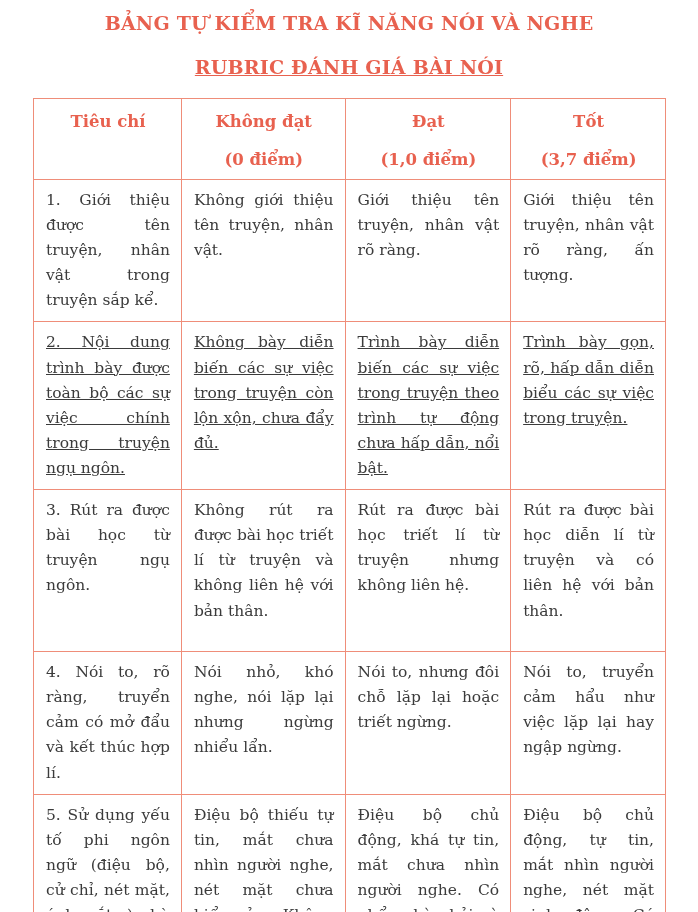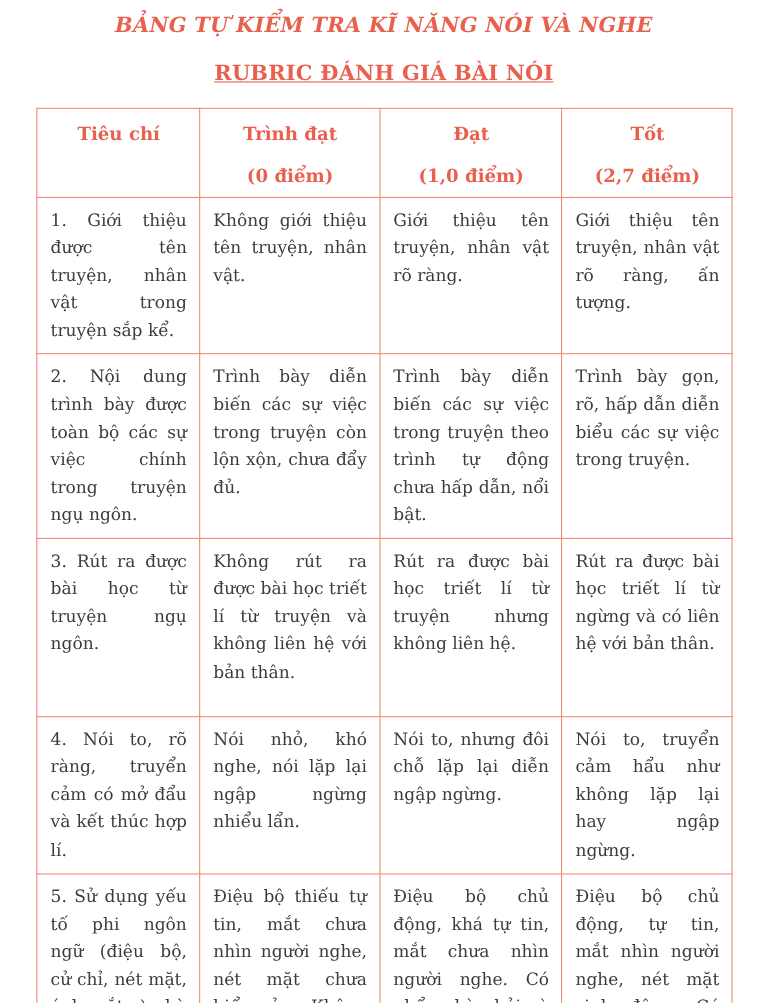--- a/index.html
+++ b/index.html
@@ -15,21 +15,21 @@
     color: #3b3b3b;
   }
   .page-title, .page-subtitle {
     text-align: center;
     font-weight: bold;
     color: #e8614f;
     font-size: 19px;
     letter-spacing: 0.2px;
     margin: 0;
   }
-  .page-title { padding-top: 12px; font-style: italic; }
+  .page-title { padding-top: 12px; }
   .page-subtitle { padding-top: 22px; text-decoration: underline; }
 
   table.rubric {
     border-collapse: collapse;
     table-layout: fixed;
     width: 633px;
     margin: 20px auto 0 33px;
   }
   table.rubric td, table.rubric th {
     border: 1.5px solid #ef8d79;
@@ -48,21 +48,21 @@
     padding-top: 12px;
     line-height: 1.3;
   }
   th .head-sub {
     display: block;
     margin-top: 17px;
     min-height: 21px;
   }
   .hrow   { height: 70px; margin-top: 40px; }
   .row-1  { height: 111px; margin-top: 48px; }
-  .row-2  { height: 135px; }
+  .row-2  { height: 135px; text-decoration: underline; }
   .row-3  { height: 162px; }
   .row-4  { height: 128px; }
   .row-5  { height: 203px; }
 </style>
 </head>
 <body>
 
 <h1 class="page-title">BẢNG TỰ KIỂM TRA KĨ NĂNG NÓI VÀ NGHE</h1>
 <h2 class="page-subtitle">RUBRIC ĐÁNH GIÁ BÀI NÓI</h2>
 
@@ -73,57 +73,57 @@
     <col style="width:26.2%">
     <col style="width:24.5%">
   </colgroup>
   <thead>
     <tr class="hrow">
       <th>
         <span>Tiêu chí</span>
         <span class="head-sub"></span>
       </th>
       <th>
-        <span>Trình đạt</span>
+        <span>Không đạt</span>
         <span class="head-sub">(0 điểm)</span>
       </th>
       <th>
         <span>Đạt</span>
         <span class="head-sub">(1,0 điểm)</span>
       </th>
       <th>
         <span>Tốt</span>
-        <span class="head-sub">(2,7 điểm)</span>
+        <span class="head-sub">(3,7 điểm)</span>
       </th>
     </tr>
   </thead>
   <tbody>
     <tr class="row-1">
       <td>1. Giới thiệu được tên truyện, nhân vật trong truyện sắp kể.</td>
       <td>Không giới thiệu tên truyện, nhân vật.</td>
       <td>Giới thiệu tên truyện, nhân vật rõ ràng.</td>
       <td>Giới thiệu tên truyện, nhân vật rõ ràng, ấn tượng.</td>
     </tr>
     <tr class="row-2">
       <td>2. Nội dung trình bày được toàn bộ các sự việc chính trong truyện ngụ ngôn.</td>
-      <td>Trình bày diễn biến các sự việc trong truyện còn lộn xộn, chưa đẩy đủ.</td>
+      <td>Không bày diễn biến các sự việc trong truyện còn lộn xộn, chưa đẩy đủ.</td>
       <td>Trình bày diễn biến các sự việc trong truyện theo trình tự động chưa hấp dẫn, nổi bật.</td>
       <td>Trình bày gọn, rõ, hấp dẫn diễn biểu các sự việc trong truyện.</td>
     </tr>
     <tr class="row-3">
       <td>3. Rút ra được bài học từ truyện ngụ ngôn.</td>
       <td>Không rút ra được bài học triết lí từ truyện và không liên hệ với bản thân.</td>
       <td>Rút ra được bài học triết lí từ truyện nhưng không liên hệ.</td>
-      <td>Rút ra được bài học triết lí từ ngừng và có liên hệ với bản thân.</td>
+      <td>Rút ra được bài học diễn lí từ truyện và có liên hệ với bản thân.</td>
     </tr>
     <tr class="row-4">
       <td>4. Nói to, rõ ràng, truyển cảm có mở đẩu và kết thúc hợp lí.</td>
-      <td>Nói nhỏ, khó nghe, nói lặp lại ngập ngừng nhiểu lẩn.</td>
-      <td>Nói to, nhưng đôi chỗ lặp lại diễn ngập ngừng.</td>
-      <td>Nói to, truyển cảm hẩu như không lặp lại hay ngập ngừng.</td>
+      <td>Nói nhỏ, khó nghe, nói lặp lại nhưng ngừng nhiểu lẩn.</td>
+      <td>Nói to, nhưng đôi chỗ lặp lại hoặc triết ngừng.</td>
+      <td>Nói to, truyển cảm hẩu như việc lặp lại hay ngập ngừng.</td>
     </tr>
     <tr class="row-5">
       <td>5. Sử dụng yếu tố phi ngôn ngữ (điệu bộ, cử chỉ, nét mặt, ánh mắt...) phù hợp.</td>
       <td>Điệu bộ thiếu tự tin, mắt chưa nhìn người nghe, nét mặt chưa biểu cảm. Không chào hỏi hoặc không có lời kết thúc.</td>
       <td>Điệu bộ chủ động, khá tự tin, mắt chưa nhìn người nghe. Có phẩn chào hỏi và kết thúc bài nói.</td>
       <td>Điệu bộ chủ động, tự tin, mắt nhìn người nghe, nét mặt sinh động. Có phẩn chào hỏi và kết thúc bài nói ấn tượng.</td>
     </tr>
   </tbody>
 </table>
 

